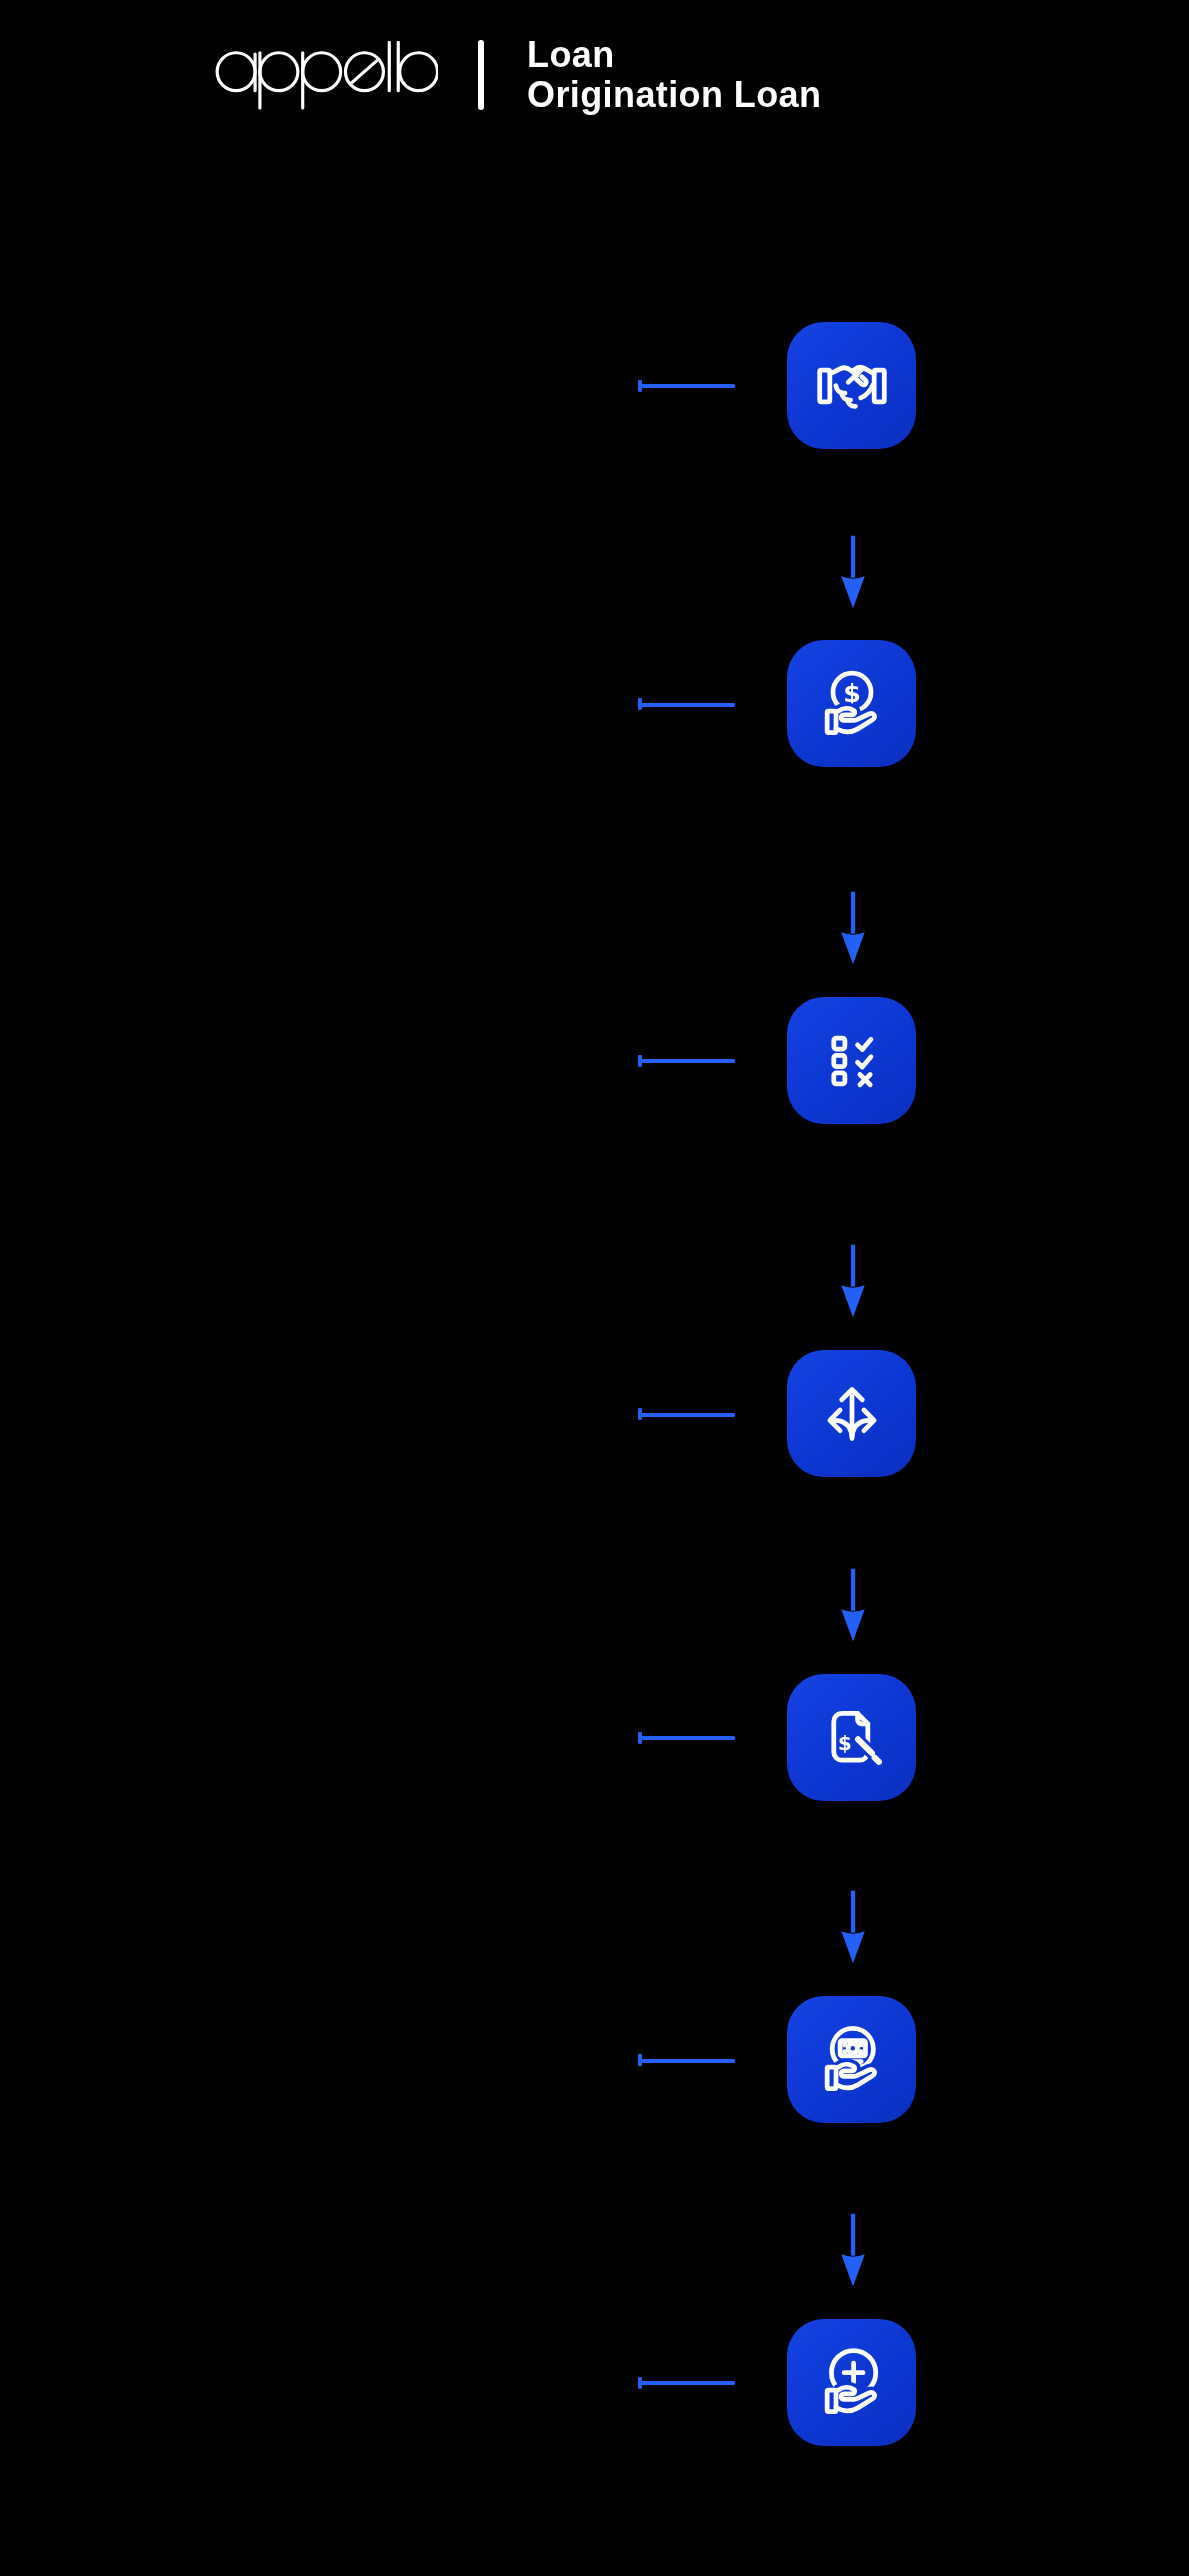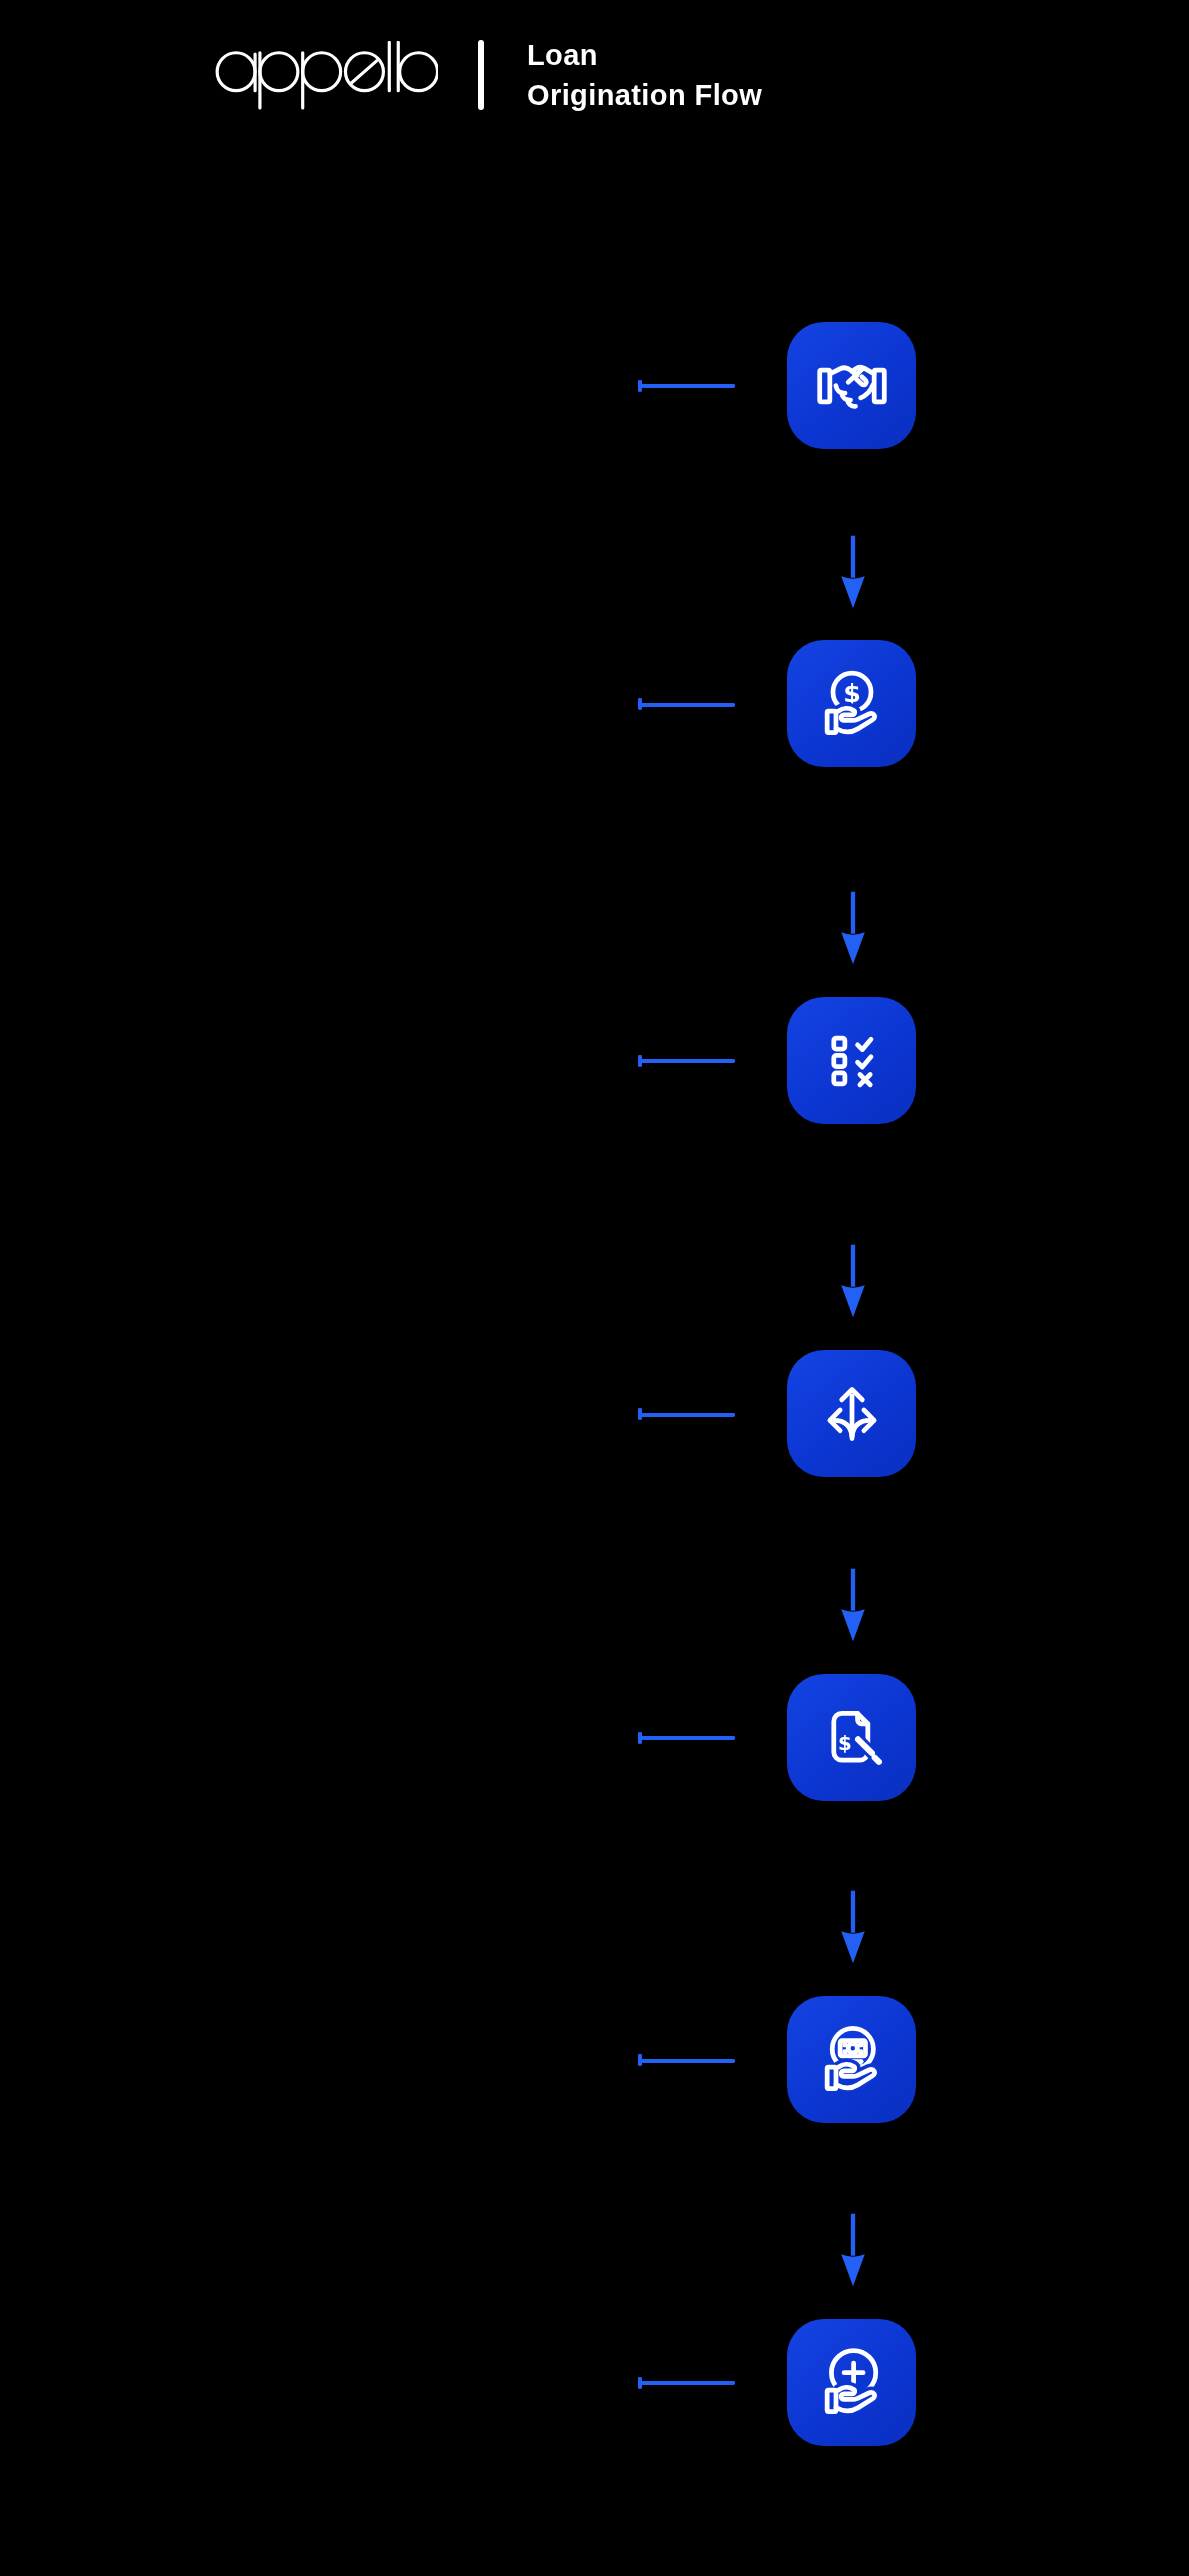--- a/index.html
+++ b/index.html
@@ -2,21 +2,21 @@
 <html style="font-size:11.4px"><head>
 <meta charset="utf-8">
 <style>
   html,body{margin:0;padding:0;background:#000;}
   .canvas{position:relative;width:1189px;height:2576px;background:#000000;overflow:hidden;
           font-family:"Liberation Sans",sans-serif;}
   
   .logo-svg{position:absolute;left:215px;top:41px;}
   .sep{position:absolute;left:478px;top:40px;width:5.7px;height:70px;border-radius:2.9px;background:#ffffff;}
   .title{position:absolute;left:527px;top:35px;color:#ffffff;font-weight:bold;
-         font-size:29px;line-height:40px;letter-spacing:0.4px;white-space:nowrap;}
+         font-size:36px;line-height:40px;letter-spacing:0.4px;white-space:nowrap;}
   .sr{position:absolute;width:0.7px;height:0.7px;overflow:hidden;clip-path:inset(50%);}
   
   .tile{position:absolute;left:787px;width:129px;height:127px;border-radius:37px;
         background:linear-gradient(140deg,#1444e3 0%,#0c36d2 55%,#0a2fc0 100%);
         display:flex;align-items:center;justify-content:center;}
   .conn-line{position:absolute;left:639px;width:96px;height:3.6px;background:#2361f6;border-radius:1.4px;}
   .conn-tick{position:absolute;left:638px;width:3.6px;height:12px;background:#2361f6;border-radius:1.4px;}
   .arrow{position:absolute;left:840px;}
   .glyph{stroke:#ffffff;fill:none;stroke-width:3;stroke-linecap:round;stroke-linejoin:round;}
   .halo{stroke:#0c36d2;fill:none;stroke-width:7.5;stroke-linecap:round;stroke-linejoin:round;}
@@ -40,21 +40,21 @@
         <path d="M197.5 60.5 L234.5 28"></path>
         <path d="M252 2 V72"></path>
         <path d="M265 2 V72"></path>
         <circle cx="294.5" cy="44.5" r="27.5"></circle>
       </g>
     </svg>
     <span class="sr">appello</span>
     <div class="sep"></div>
     <div class="title">
       <div>Loan</div>
-      <div>Origination Flow</div>
+      <div>Origination Loan</div>
     </div>
   </div>
 
   <div>
     <div class="conn-tick" style="top:380px"></div>
     <div class="conn-line" style="top:384px"></div>
     <div class="tile" style="top:322px">
       <svg width="76" height="76" viewBox="0 0 48 48">
         <g class="glyph">
           <rect x="3.6" y="14" width="6.4" height="20" rx="1"></rect>

